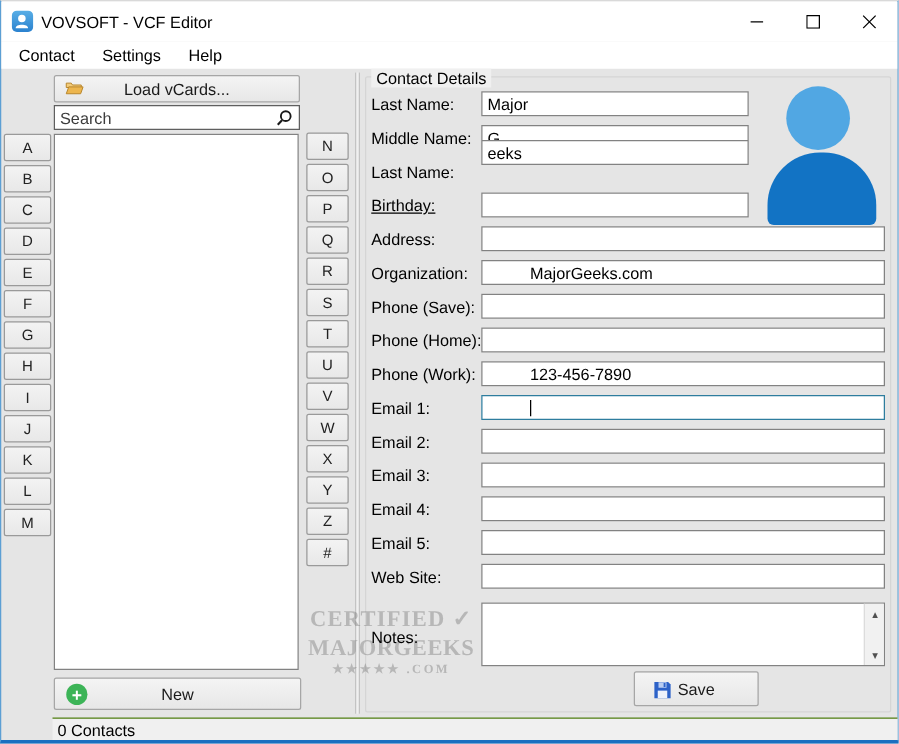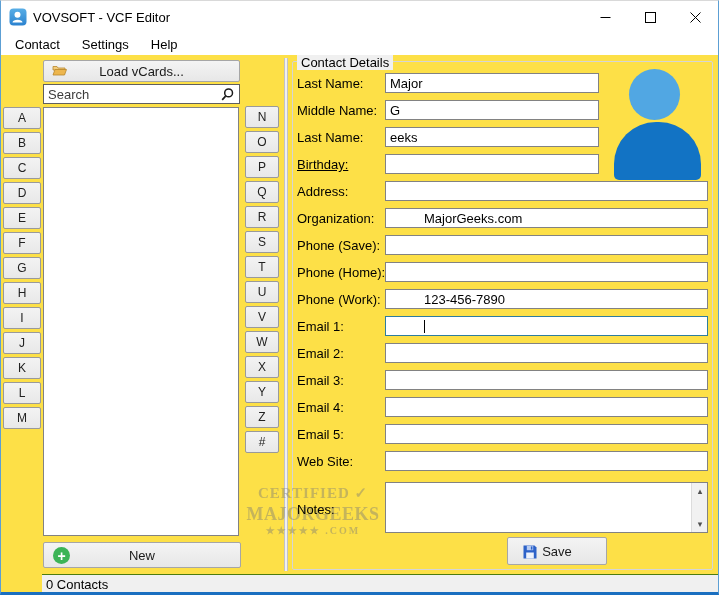--- a/index.html
+++ b/index.html
@@ -1,20 +1,20 @@
 <!DOCTYPE html>
 <html><head>
 <meta charset="utf-8">
 <style>
   * { margin:0; padding:0; box-sizing:border-box; }
   html,body { width:719px; height:595px; }
   body { font-family:"Liberation Sans","DejaVu Sans",sans-serif; font-size:13px; color:#111; }
 
   .win {
-    position:relative; width:719px; height:595px; background:#fde047; overflow:hidden;
+    position:relative; width:719px; height:595px; background:#e5e5e5; overflow:hidden;
     border-left:1px solid #5c9fd4; border-right:1px solid #5c9fd4;
     border-top:1px solid #d9d9d9; border-bottom:3px solid #1a6fc0;
   }
 
   
   .titlebar { position:absolute; left:0; top:0; width:100%; height:32px; background:#ffffff; }
   .app-icon { position:absolute; left:8px; top:7px; width:18px; height:18px; }
   .title-text { position:absolute; left:32px; top:9px; font-size:13px; color:#000; }
   .win-btn { position:absolute; top:0; width:45px; height:32px; display:flex; align-items:center; justify-content:center; }
   .win-btn.min { right:90px; } .win-btn.max { right:45px; } .win-btn.close { right:0; }
@@ -82,21 +82,21 @@
            radial-gradient(circle at 11px 6px,  #a9a9a9 1.4px, transparent 1.6px),
            radial-gradient(circle at 6px 11px,  #a9a9a9 1.4px, transparent 1.6px),
            radial-gradient(circle at 11px 1px,  #a9a9a9 1.4px, transparent 1.6px),
            radial-gradient(circle at 6px 6px,   #a9a9a9 1.4px, transparent 1.6px),
            radial-gradient(circle at 1px 11px,  #a9a9a9 1.4px, transparent 1.6px); }
 
   
   .watermark { position:absolute; left:231px; top:477px; width:162px; height:92px; z-index:1; pointer-events:none;
                text-align:center; color:rgba(118,118,118,0.42); font-family:"Liberation Serif","DejaVu Serif",serif; font-weight:bold; }
   .wm1 { font-size:13px; letter-spacing:0.3px; }
-  .wm2 { font-size:15px; letter-spacing:1px; margin-top:6px; }
+  .wm2 { font-size:18px; letter-spacing:1px; margin-top:6px; }
   .wm3 { font-size:18px; letter-spacing:0.5px; margin-top:2px; }
   .wm4 { font-size:10px; letter-spacing:2px; }
 </style>
 </head>
 <body>
 
 <div class="win">
 
   <div class="titlebar">
     <span class="app-icon">
@@ -201,21 +201,21 @@
 
   <div class="groupbox"></div>
   <span class="group-title">Contact Details</span>
 
   <div>
       <span class="fld-label" style="top: 75px;">Last Name:</span>
       <div class="tb short" style="top: 72px;">Major</div>
       <span class="fld-label" style="top: 102px;">Middle Name:</span>
       <div class="tb short" style="top: 99px;">G</div>
       <span class="fld-label" style="top: 129px;">Last Name:</span>
-      <div class="tb short" style="top: 126px;">eeks</div>
+      <div class="tb short" style="top: 111px;">eeks</div>
       <span class="fld-label" style="top: 156px; text-decoration: underline;">Birthday:</span>
       <div class="tb short" style="top: 153px;"></div>
       <span class="fld-label" style="top: 183px;">Address:</span>
       <div class="tb long" style="top: 180px;"></div>
       <span class="fld-label" style="top: 210px;">Organization:</span>
       <div class="tb long" style="top: 207px;">MajorGeeks.com</div>
       <span class="fld-label" style="top: 237px;">Phone (Save):</span>
       <div class="tb long" style="top: 234px;"></div>
       <span class="fld-label" style="top: 264px;">Phone (Home):</span>
       <div class="tb long" style="top: 261px;"></div>

